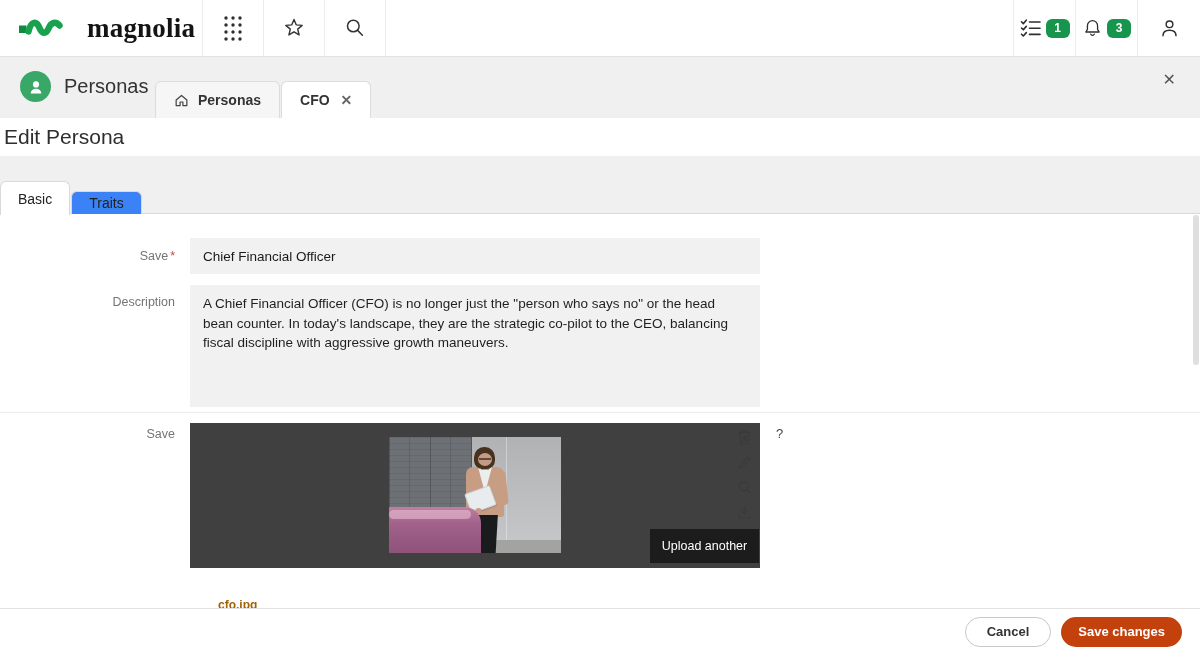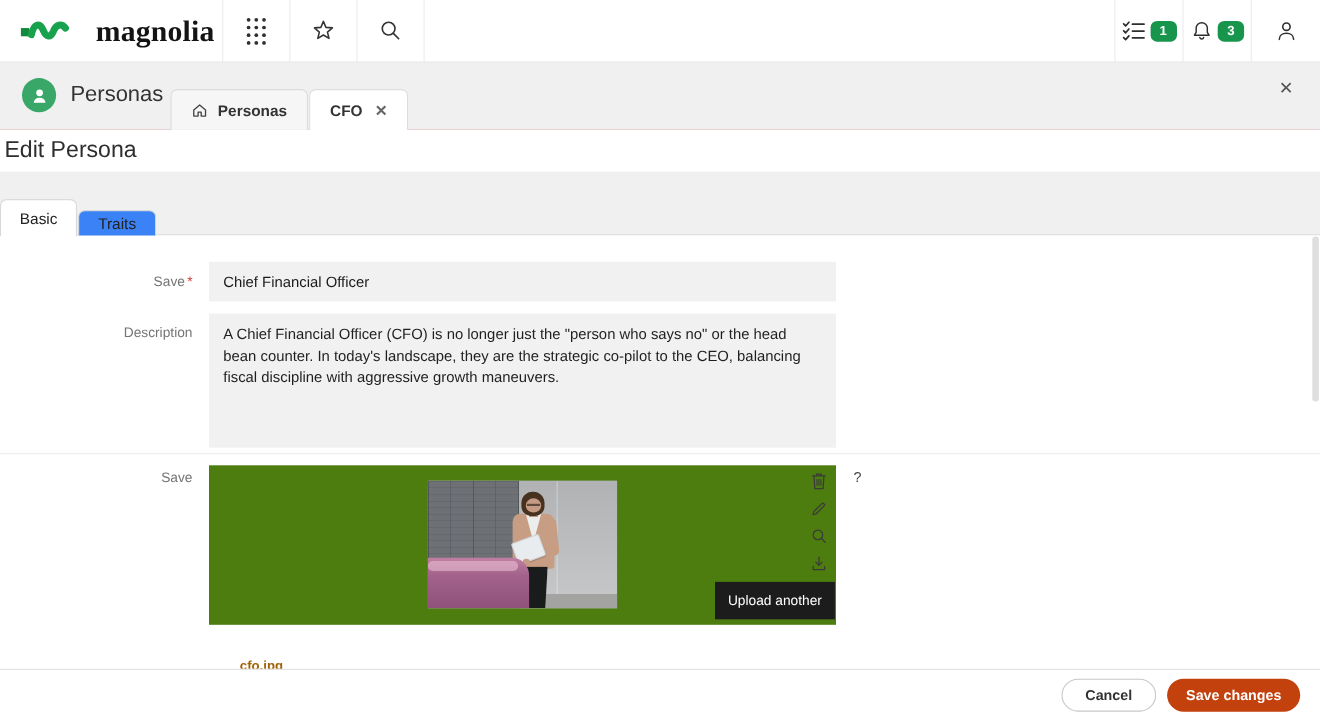--- a/index.html
+++ b/index.html
@@ -38,21 +38,21 @@
   .dtab.active{background:#fff;height:34px;margin-bottom:-1px;font-weight:500;}
   
   .form{position:absolute;top:214px;left:0;right:0;bottom:46px;background:#fff;}
   .field-label{position:absolute;left:20px;width:155px;text-align:right;font-size:12.5px;color:#757575;}
   .required{color:#d43f3a;margin-left:2px;}
   .name-input{position:absolute;left:190px;top:24px;width:570px;height:36px;background:#f1f1f1;border:none;outline:none;
               font-family:"Liberation Sans",sans-serif;font-size:13.5px;font-weight:500;color:#1a1a1a;padding:0 13px;box-sizing:border-box;}
   .desc-input{position:absolute;left:190px;top:71px;width:570px;height:122px;background:#f1f1f1;border:none;outline:none;resize:none;
               font-family:"Liberation Sans",sans-serif;font-size:13.5px;color:#1f1f1f;line-height:19.5px;padding:9px 13px;box-sizing:border-box;overflow:hidden;}
   .row-sep{position:absolute;left:0;right:0;top:198px;height:1px;background:#ececec;}
-  .image-panel{position:absolute;left:190px;top:209px;width:570px;height:145px;background:#4d7c0f;}
+  .image-panel{position:absolute;left:190px;top:209px;width:570px;height:145px;background:#404040;}
   .help-mark{position:absolute;left:776px;top:212px;font-size:13px;color:#444;}
   .filename{position:absolute;left:218px;top:384px;font-size:12px;font-weight:600;color:#a16207;}
   
   .img-tools{position:absolute;right:8px;top:6px;display:flex;flex-direction:column;gap:9px;align-items:center;}
   .tool{width:16px;height:16px;display:flex;align-items:center;justify-content:center;cursor:pointer;}
   .upload-btn{position:absolute;right:1px;bottom:5px;width:109px;height:34px;background:#1c1c1c;color:#fff;border:none;
               font-family:"Liberation Sans",sans-serif;font-size:12.5px;font-weight:500;cursor:pointer;}
   
   .photo{position:absolute;left:199px;top:14px;width:172px;height:116px;overflow:hidden;background:#bcbdbf;}
   .ph-left{position:absolute;left:0;top:0;width:48%;height:100%;background:

